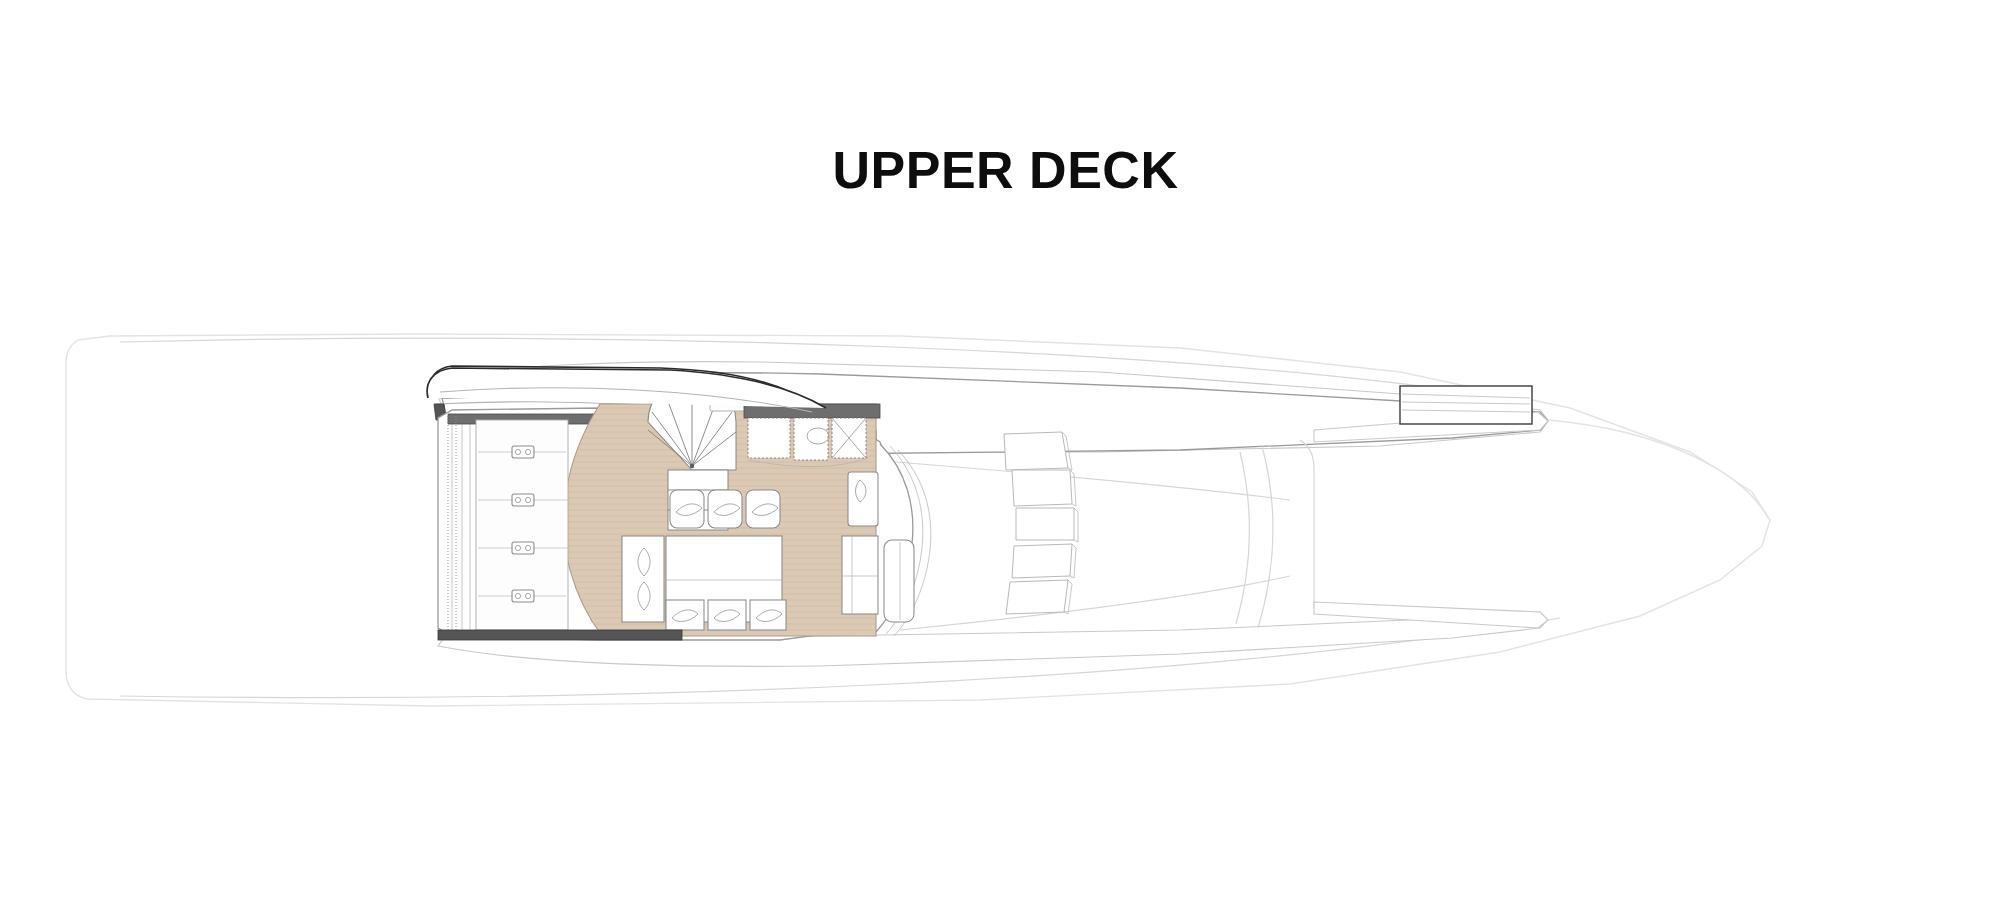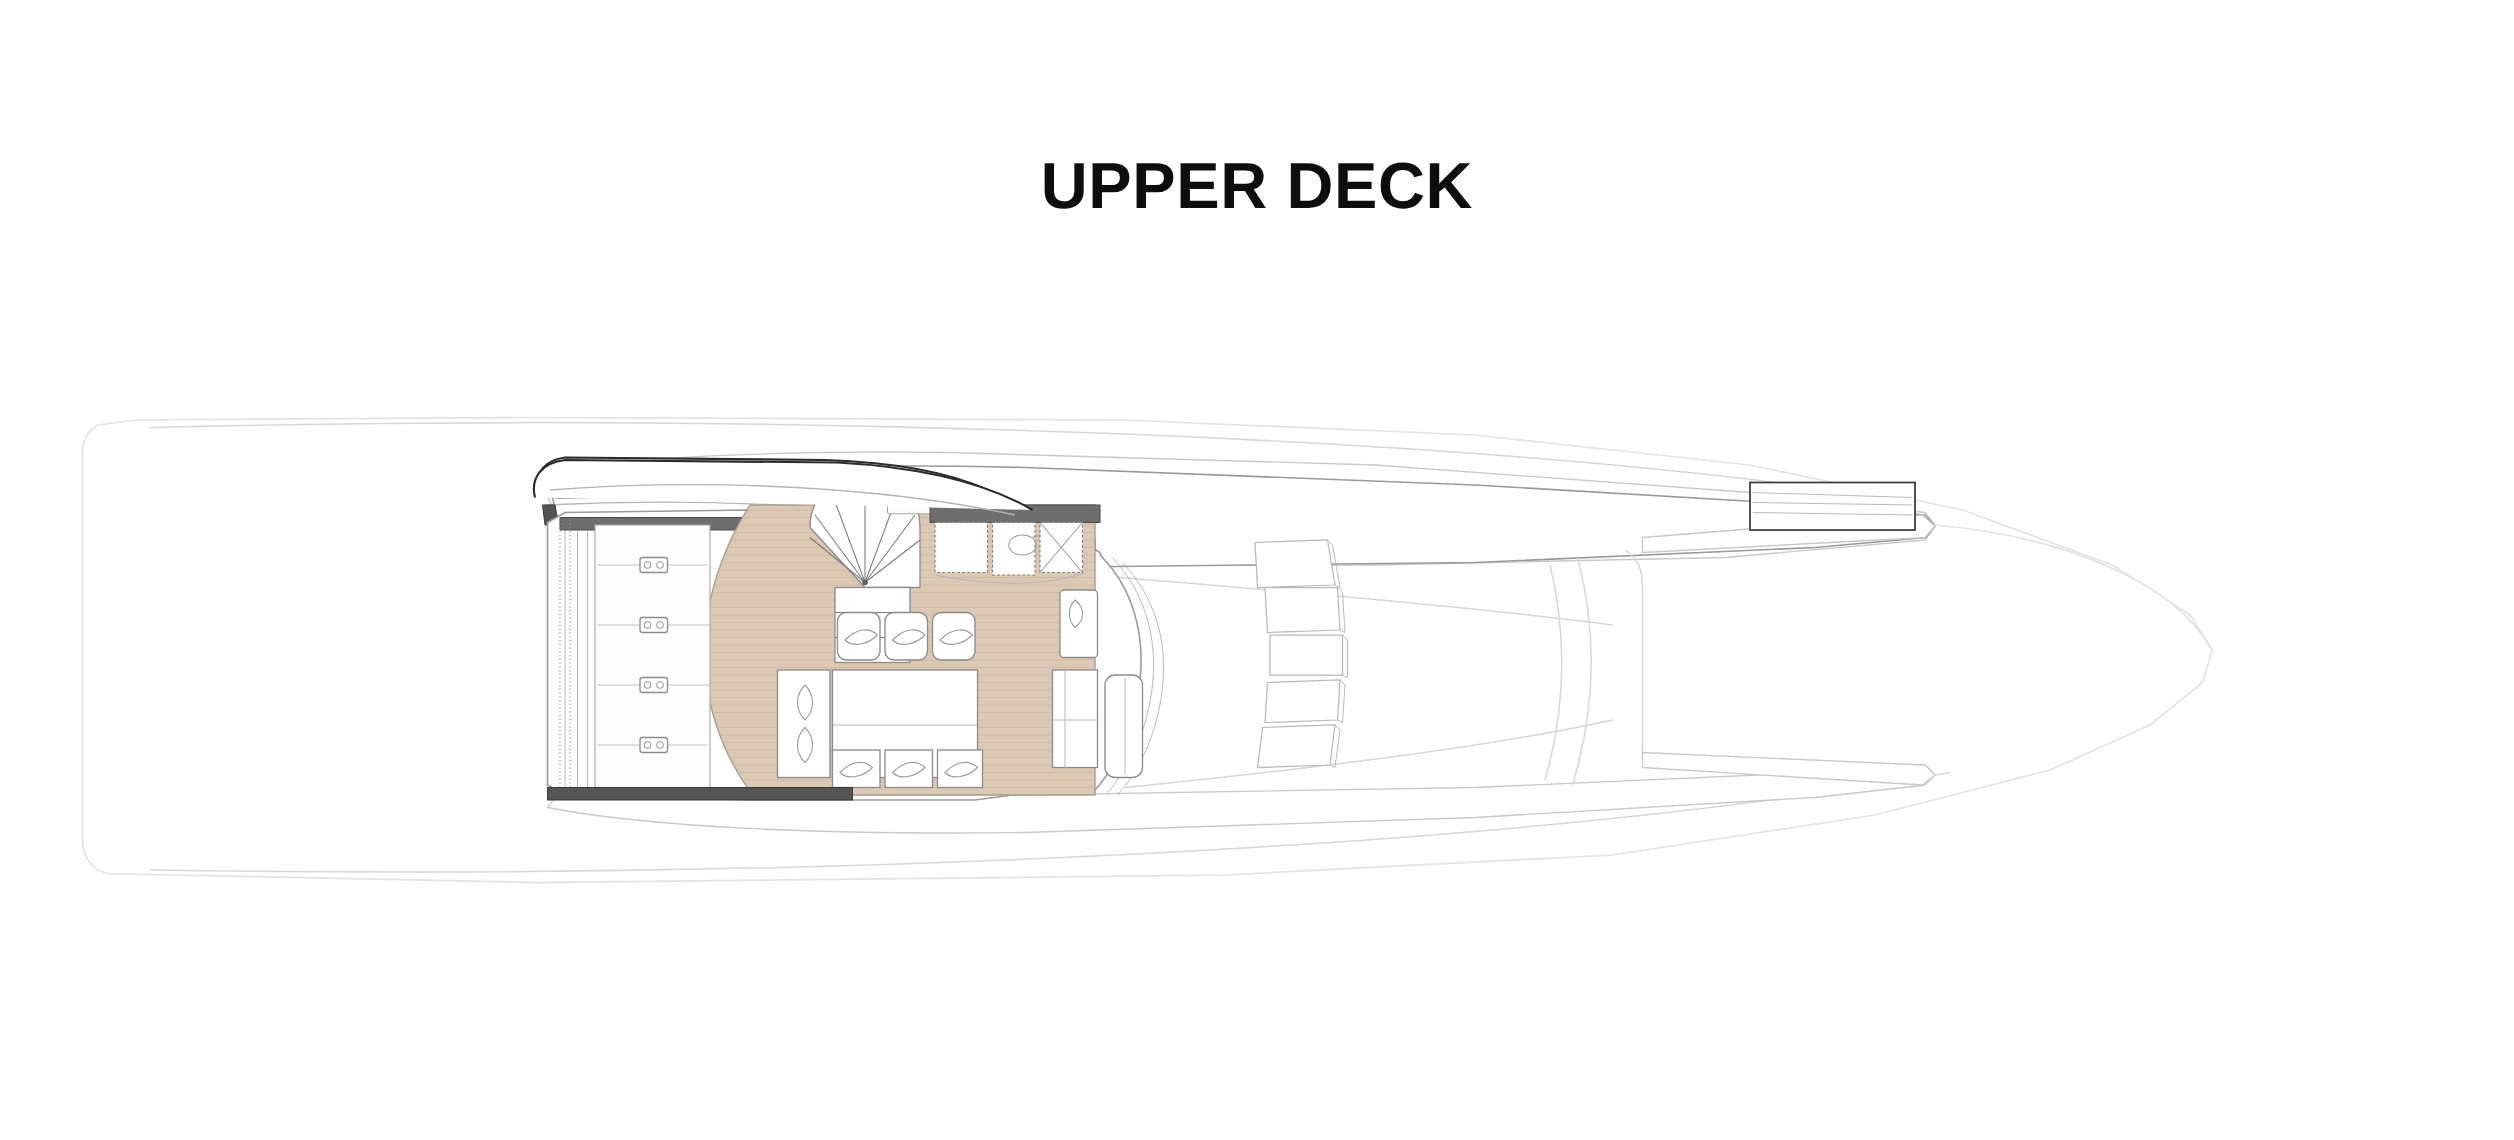--- a/index.html
+++ b/index.html
@@ -16,21 +16,21 @@
     position: relative;
   }
   #deck-plan-page {
     position: relative;
     width: 2011px;
     height: 912px;
     background: #ffffff;
   }
   #plan-title {
     position: absolute;
-    top: 123px;
+    top: 144px;
     left: 0;
     width: 2011px;
     text-align: center;
     font-family: "Liberation Sans", sans-serif;
     font-size: 52px;
     font-weight: bold;
     letter-spacing: 0.5px;
     color: #0d0d0d;
     line-height: 1;
     white-space: nowrap;

